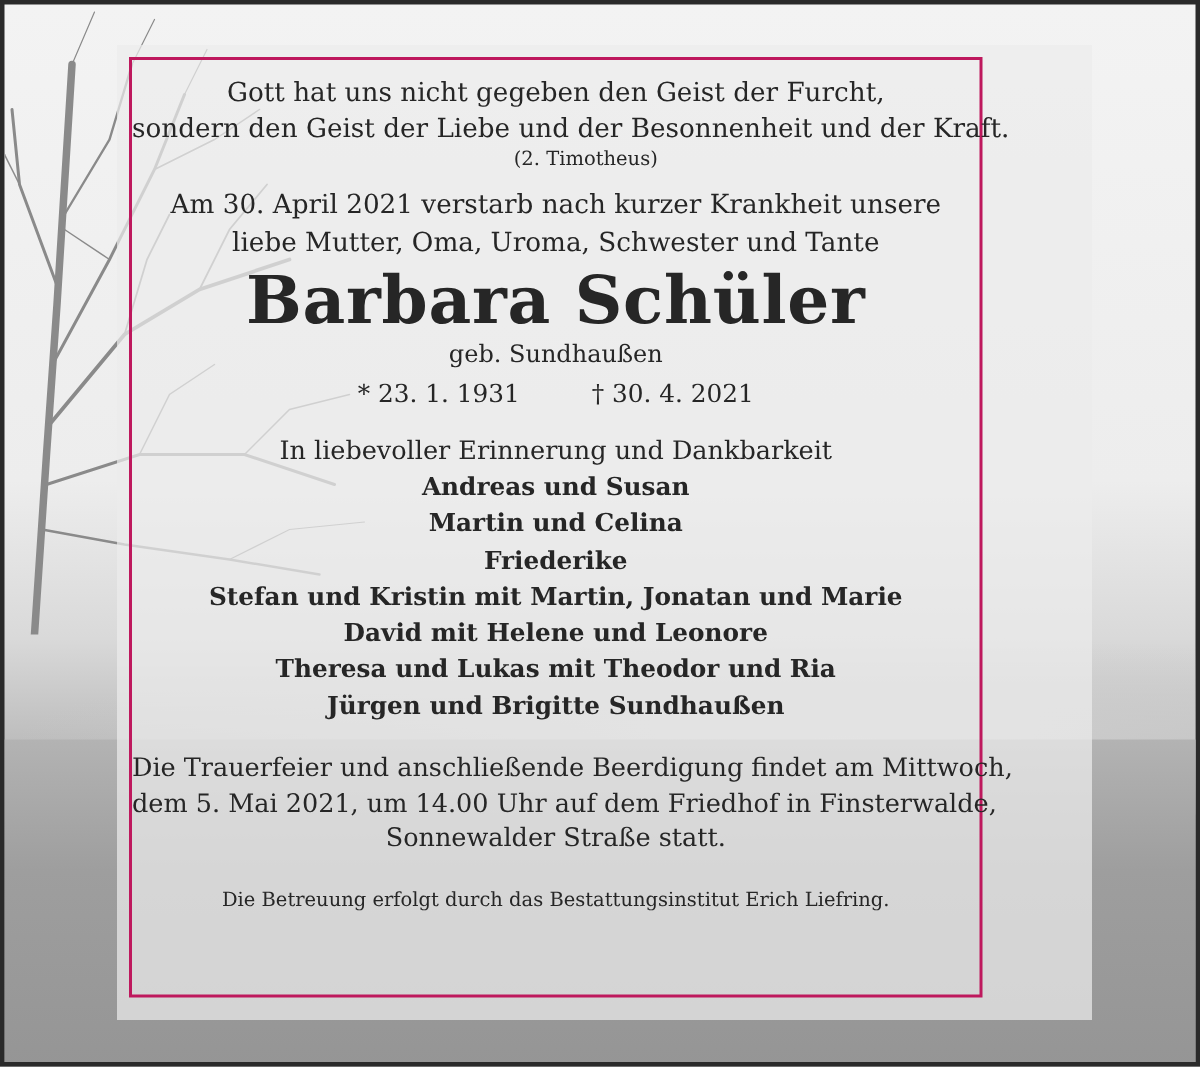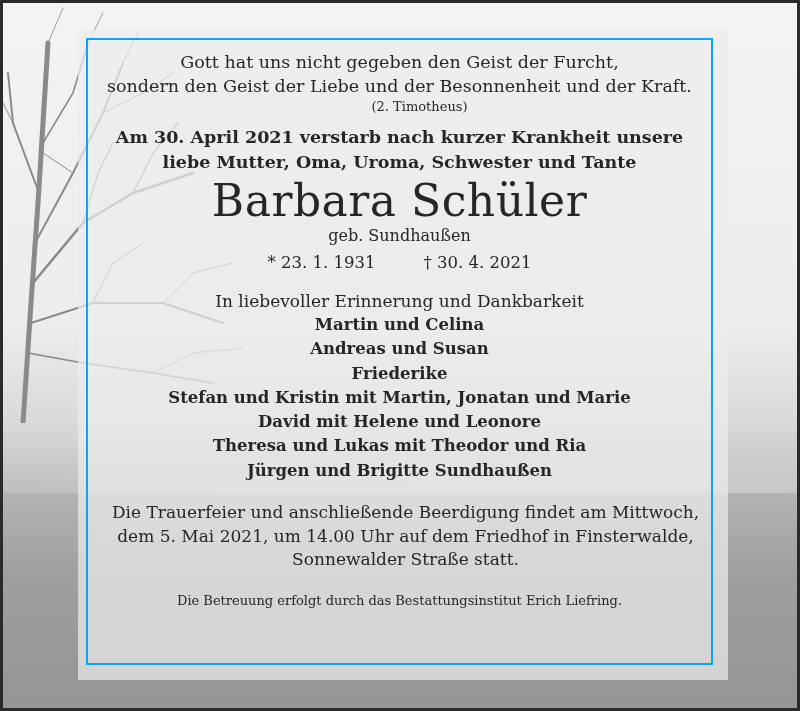--- a/index.html
+++ b/index.html
@@ -12,37 +12,37 @@
   .hill1 { position:absolute; left:0; top:420px; width:800px; height:120px;
     background: radial-gradient(ellipse at 70% 60%, #cfcfcf 0%, rgba(200,200,200,0) 70%); }
   .ground { position:absolute; left:0; top:490px; width:800px; height:220px;
     background: linear-gradient(180deg,#b3b3b3 0%, #9e9e9e 40%, #959595 100%); }
   .tree { position:absolute; left:0; top:0; width:260px; height:420px; }
   .panel {
     position:absolute; left:75px; top:27px; width:650px; height:650px;
     background: rgba(235,235,235,0.72);
   }
   .frame {
-    position:absolute; left:86px; top:38px; width:627px; height:627px;
-    border:2px solid #0ea5e9; box-sizing:border-box;
+    position:absolute; left:86px; top:38px; width:569px; height:627px;
+    border:2px solid #be185d; box-sizing:border-box;
     text-align:center; color:#262626;
     font-family:"DejaVu Serif", "Liberation Serif", serif;
   }
   .frame .ln { display:block; white-space:nowrap; }
   .quote { margin-top:10px; font-size:17.5px; line-height:24px; }
   .ref { font-size:13px; line-height:18px;padding-left:40px; }
-  .intro { margin-top:9px; font-size:17.5px; line-height:25px;font-weight:bold; }
-  .name { font-size:44px; font-weight:normal; line-height:48px; margin-top:2px; letter-spacing:0.5px; }
+  .intro { margin-top:9px; font-size:17.5px; line-height:25px; }
+  .name { font-size:44px; font-weight:bold; line-height:48px; margin-top:2px; letter-spacing:0.5px; }
   .maiden { font-size:16px; line-height:22px; }
   .dates { font-size:16.5px; line-height:24px; margin-top:4px; }
   .dates span { display:inline-block; }
   .dates .gap { width:48px; }
   .mourn { margin-top:14px; font-size:17px; line-height:24px; }
   .fam { font-size:16.5px; font-weight:bold; line-height:24.3px; }
-  .service { margin-top:18px; font-size:17px; line-height:23.5px;padding-left:12px; }
+  .service { margin-top:18px; font-size:17px; line-height:23.5px; }
   .funeral { margin-top:20px; font-size:13px; line-height:18px; }
 </style>
 </head>
 <body>
 
 <div class="page">
   <div class="hill1"></div>
   <div class="ground"></div>
   <svg class="tree" viewBox="0 0 260 420">
     <g stroke="#8a8a8a" fill="none" stroke-linecap="round">
@@ -84,22 +84,22 @@
 
   <div class="name">Barbara Schüler</div>
   <div class="maiden">geb. Sundhaußen</div>
 
   <div class="dates">
     <span>* 23. 1. 1931</span><span class="gap"></span><span>† 30. 4. 2021</span>
   </div>
 
   <div class="mourn">In liebevoller Erinnerung und Dankbarkeit</div>
   <div class="fam">
+    <span class="ln">Andreas und Susan</span>
     <span class="ln">Martin und Celina</span>
-    <span class="ln">Andreas und Susan</span>
     <span class="ln">Friederike</span>
     <span class="ln">Stefan und Kristin mit Martin, Jonatan und Marie</span>
     <span class="ln">David mit Helene und Leonore</span>
     <span class="ln">Theresa und Lukas mit Theodor und Ria</span>
     <span class="ln">Jürgen und Brigitte Sundhaußen</span>
   </div>
 
   <div class="service">
     <span class="ln">Die Trauerfeier und anschließende Beerdigung findet am Mittwoch,</span>
     <span class="ln">dem 5. Mai 2021, um 14.00 Uhr auf dem Friedhof in Finsterwalde,</span>

